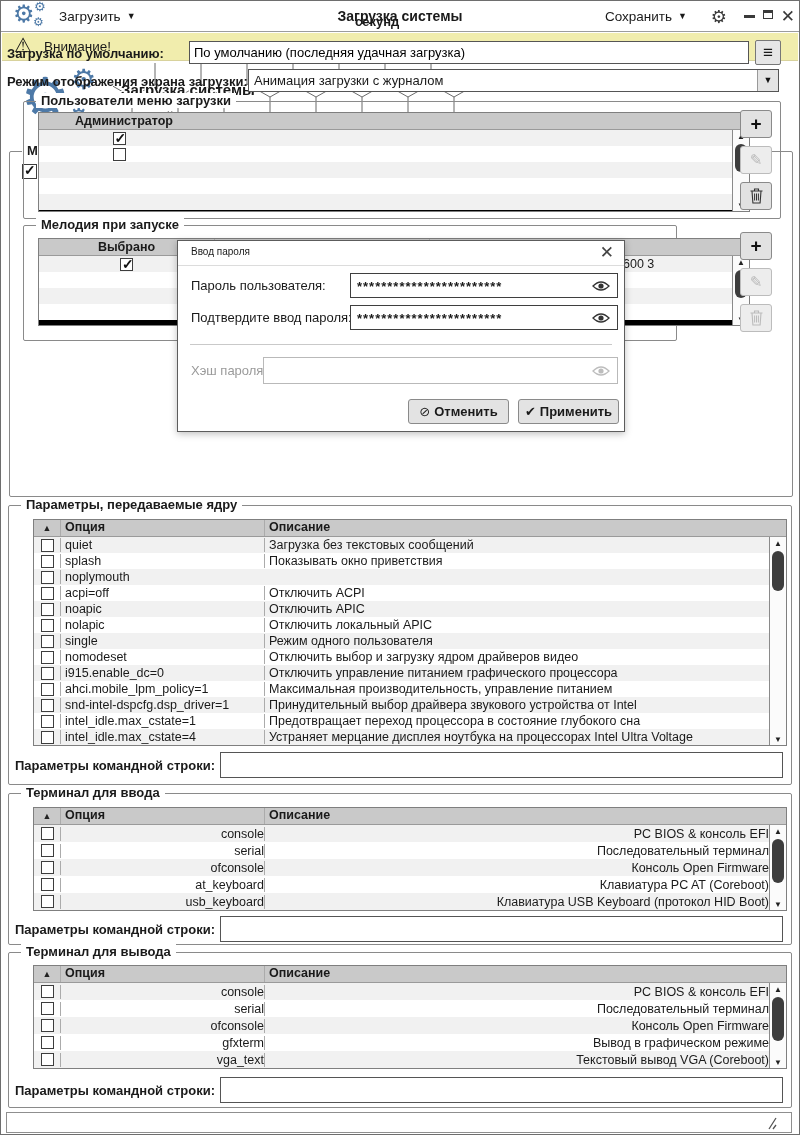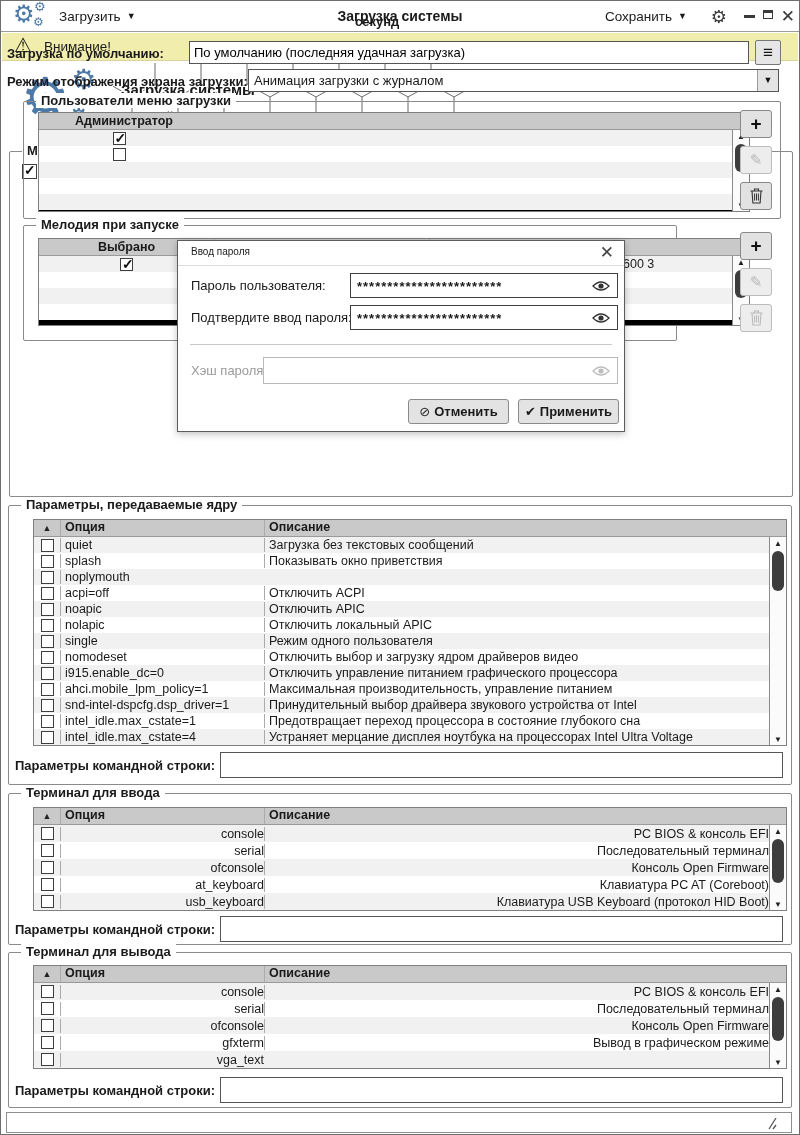--- a/index.html
+++ b/index.html
@@ -500,20 +500,21 @@
             <span class="cb"></span>
           </span>
           <span class="c-opt">gfxterm</span>
           <span class="c-desc">Вывод в графическом режиме</span>
         </div>
         <div class="trow alt">
           <span class="c-cb">
             <span class="cb"></span>
           </span>
           <span class="c-opt">vga_text</span>
+          <span class="c-desc">Текстовый вывод VGA (Coreboot)</span>
         </div>
       </div>
       <div class="vscroll">
         <span class="sa up">▲</span>
         <span class="thumb" style="top:14px; height:44px;"></span>
         <span class="sa dn">▼</span>
       </div>
     </div>
     <span class="flabel" style="left:6px; top:130px;">Параметры командной строки:</span>
     <input class="tinput" style="left: 211px; top: 124px; width: 563px; height: 26px;" value="">

